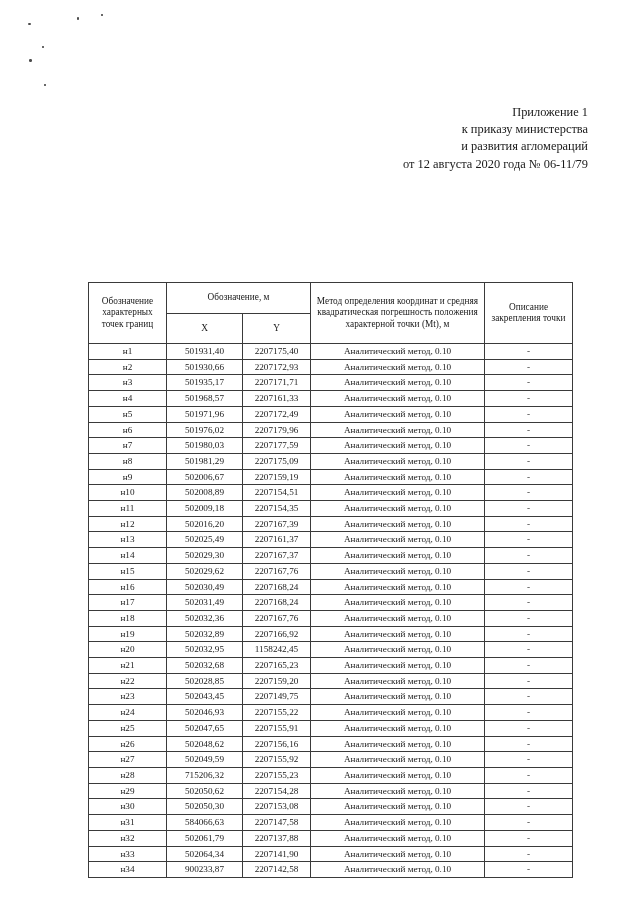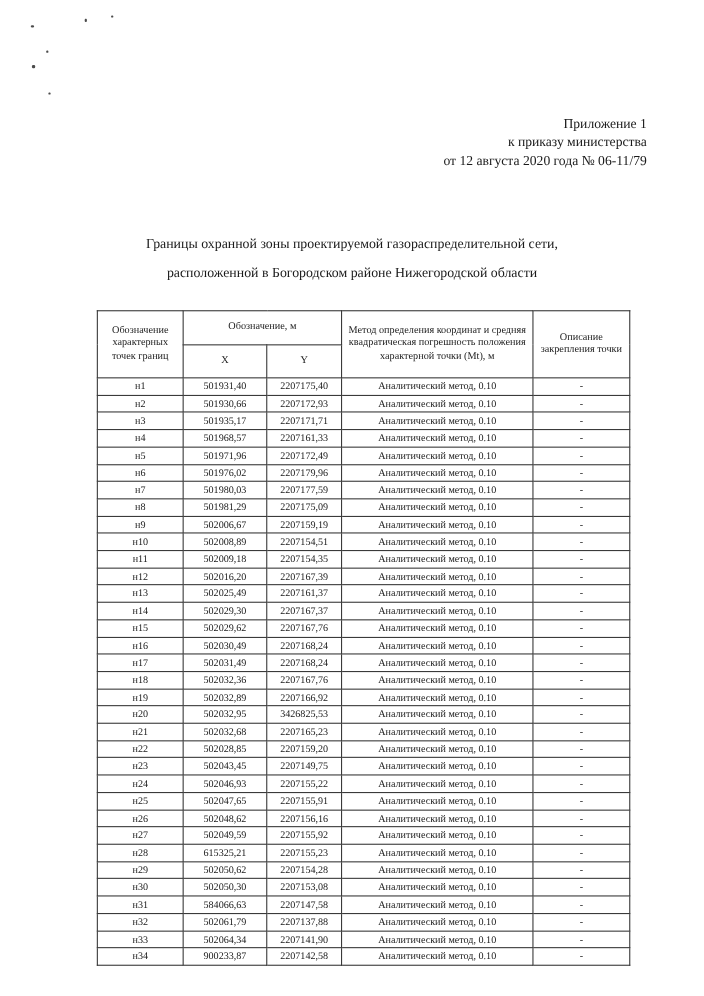--- a/index.html
+++ b/index.html
@@ -107,27 +107,24 @@
       <div class="speck" style="left: 77px; top: 17px; width: 2px; height: 3px;"></div>
       <div class="speck" style="left: 101px; top: 14px; width: 2px; height: 2px;"></div>
       <div class="speck" style="left: 42px; top: 46px; width: 2px; height: 2px;"></div>
       <div class="speck" style="left: 29px; top: 59px; width: 3px; height: 3px;"></div>
       <div class="speck" style="left: 44px; top: 84px; width: 2px; height: 2px;"></div>
     </div>
 
   <div class="doc-header">
     <div>Приложение 1</div>
     <div>к приказу министерства</div>
+    <div>и развития агломераций</div>
     <div>от 12 августа 2020 года № 06-11/79</div>
   </div>
 
-  <div class="doc-title">
-    <div>Границы охранной зоны проектируемой газораспределительной сети,</div>
-    <div>расположенной в Богородском районе Нижегородской области</div>
-  </div>
 
   <table class="coord-table">
     <colgroup>
       <col class="c-point">
         <col class="c-x">
         <col class="c-y">
         <col class="c-method">
         <col class="c-desc">
     </colgroup>
     <thead>
@@ -272,21 +269,21 @@
         <tr>
           <td class="cell-point">н19</td>
           <td class="cell-coord">502032,89</td>
           <td class="cell-coord">2207166,92</td>
           <td class="cell-method">Аналитический метод, 0.10</td>
           <td class="cell-desc">-</td>
         </tr>
         <tr>
           <td class="cell-point">н20</td>
           <td class="cell-coord">502032,95</td>
-          <td class="cell-coord">3426825,53</td>
+          <td class="cell-coord">1158242,45</td>
           <td class="cell-method">Аналитический метод, 0.10</td>
           <td class="cell-desc">-</td>
         </tr>
         <tr>
           <td class="cell-point">н21</td>
           <td class="cell-coord">502032,68</td>
           <td class="cell-coord">2207165,23</td>
           <td class="cell-method">Аналитический метод, 0.10</td>
           <td class="cell-desc">-</td>
         </tr>
@@ -327,21 +324,21 @@
         </tr>
         <tr>
           <td class="cell-point">н27</td>
           <td class="cell-coord">502049,59</td>
           <td class="cell-coord">2207155,92</td>
           <td class="cell-method">Аналитический метод, 0.10</td>
           <td class="cell-desc">-</td>
         </tr>
         <tr>
           <td class="cell-point">н28</td>
-          <td class="cell-coord">615325,21</td>
+          <td class="cell-coord">715206,32</td>
           <td class="cell-coord">2207155,23</td>
           <td class="cell-method">Аналитический метод, 0.10</td>
           <td class="cell-desc">-</td>
         </tr>
         <tr>
           <td class="cell-point">н29</td>
           <td class="cell-coord">502050,62</td>
           <td class="cell-coord">2207154,28</td>
           <td class="cell-method">Аналитический метод, 0.10</td>
           <td class="cell-desc">-</td>

